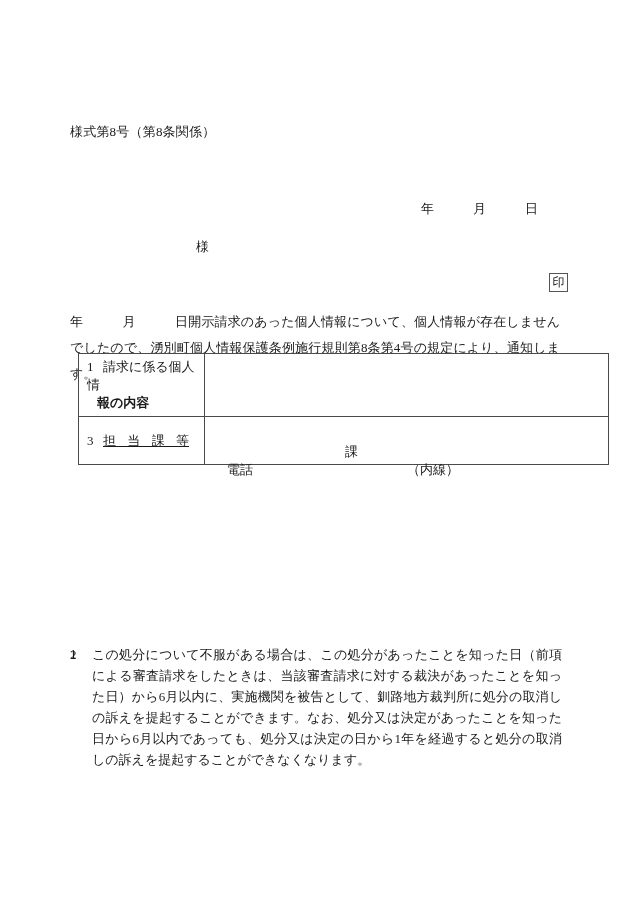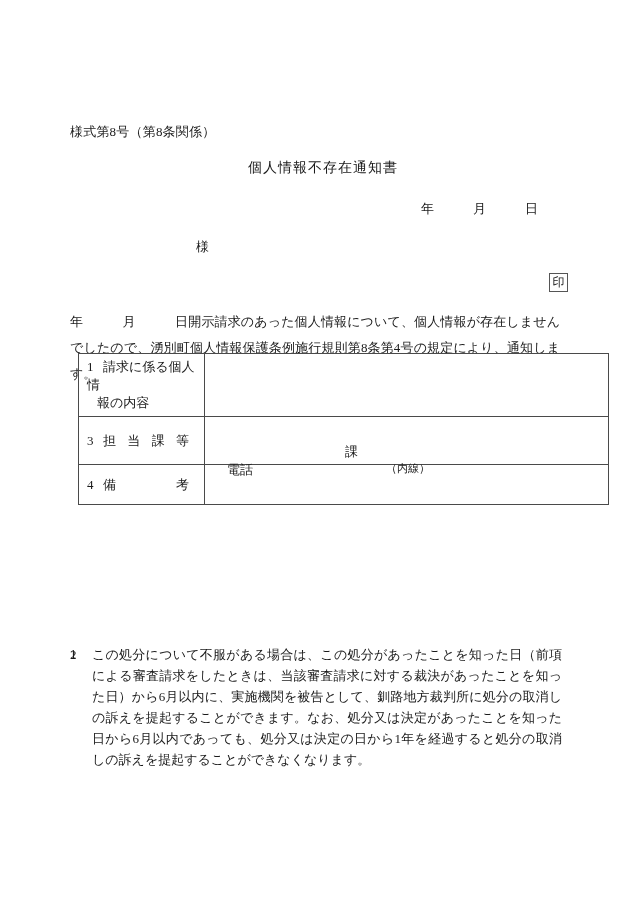--- a/index.html
+++ b/index.html
@@ -126,28 +126,29 @@
     min-width: 16px;
   }
   .lbl-wide {
     letter-spacing: 6.5px;
   }
   .lbl-spread {
     display: inline-block;
     width: 86px;
     text-align: justify;
     text-align-last: justify;
+    text-decoration: underline;
   }
   .r1 { height: 50px; }
   .r1 .label { vertical-align: top; padding-top: 7px; }
   .r1-text {
     display: block;
     line-height: 18px;
   }
-  .r1-text .cont { padding-left: 10px; display: block; }
+  .r1-text .cont { padding-left: 10px; display: block; font-weight: bold; }
   .r2 { height: 142px; }
   .r3 { height: 48px; }
   .r4 { height: 40px; }
 
   .contact-cell {
     position: relative;
     height: 100%;
   }
   .contact-ka {
     position: absolute;
@@ -156,23 +157,23 @@
     font-size: 13px;
   }
   .contact-tel {
     position: absolute;
     left: 14px;
     top: 20px;
     font-size: 13px;
   }
   .contact-ext {
     position: absolute;
-    left: 173px;
+    left: 194px;
     top: 20px;
-    font-size: 11px;
+    font-size: 13px;
   }
 
   
   .notes {
     position: absolute;
     left: 70px;
     top: 603px;
     width: 492px;
   }
   .note {
@@ -190,21 +191,20 @@
     top: 0;
   }
 </style>
 </head>
 <body>
 
 <div class="page">
 
   <div class="form-no">様式第8号（第8条関係）</div>
 
-  <div class="doc-title">個人情報不存在通知書</div>
 
   <div class="date-line">年　　　月　　　日</div>
 
   <div class="addressee-line">様</div>
 
   <div class="seal-row">
     <span class="seal-box">印</span>
   </div>
 
   <div class="body-para">
@@ -227,26 +227,20 @@
         <span class="lbl-idx">3</span><span class="lbl-spread">担当課等</span>
       </td>
       <td class="value">
         <div class="contact-cell">
           <span class="contact-ka">課</span>
           <span class="contact-tel">電話</span>
           <span class="contact-ext">（内線）</span>
         </div>
       </td>
     </tr>
-    <tr class="r4">
-      <td class="label">
-        <span class="lbl-idx">4</span><span class="lbl-spread">備考</span>
-      </td>
-      <td class="value"></td>
-    </tr>
   </tbody>
     </table>
 
   <div class="notes">
     <div class="note">
       <span class="num">1</span>
     </div>
     <div class="note">
       <span class="num">2</span><span>この処分について不服がある場合は、この処分があったことを知った日（前項による審査請求をしたときは、当該審査請求に対する裁決があったことを知った日）から6月以内に、実施機関を被告として、釧路地方裁判所に処分の取消しの訴えを提起することができます。なお、処分又は決定があったことを知った日から6月以内であっても、処分又は決定の日から1年を経過すると処分の取消しの訴えを提起することができなくなります。</span>
     </div>

